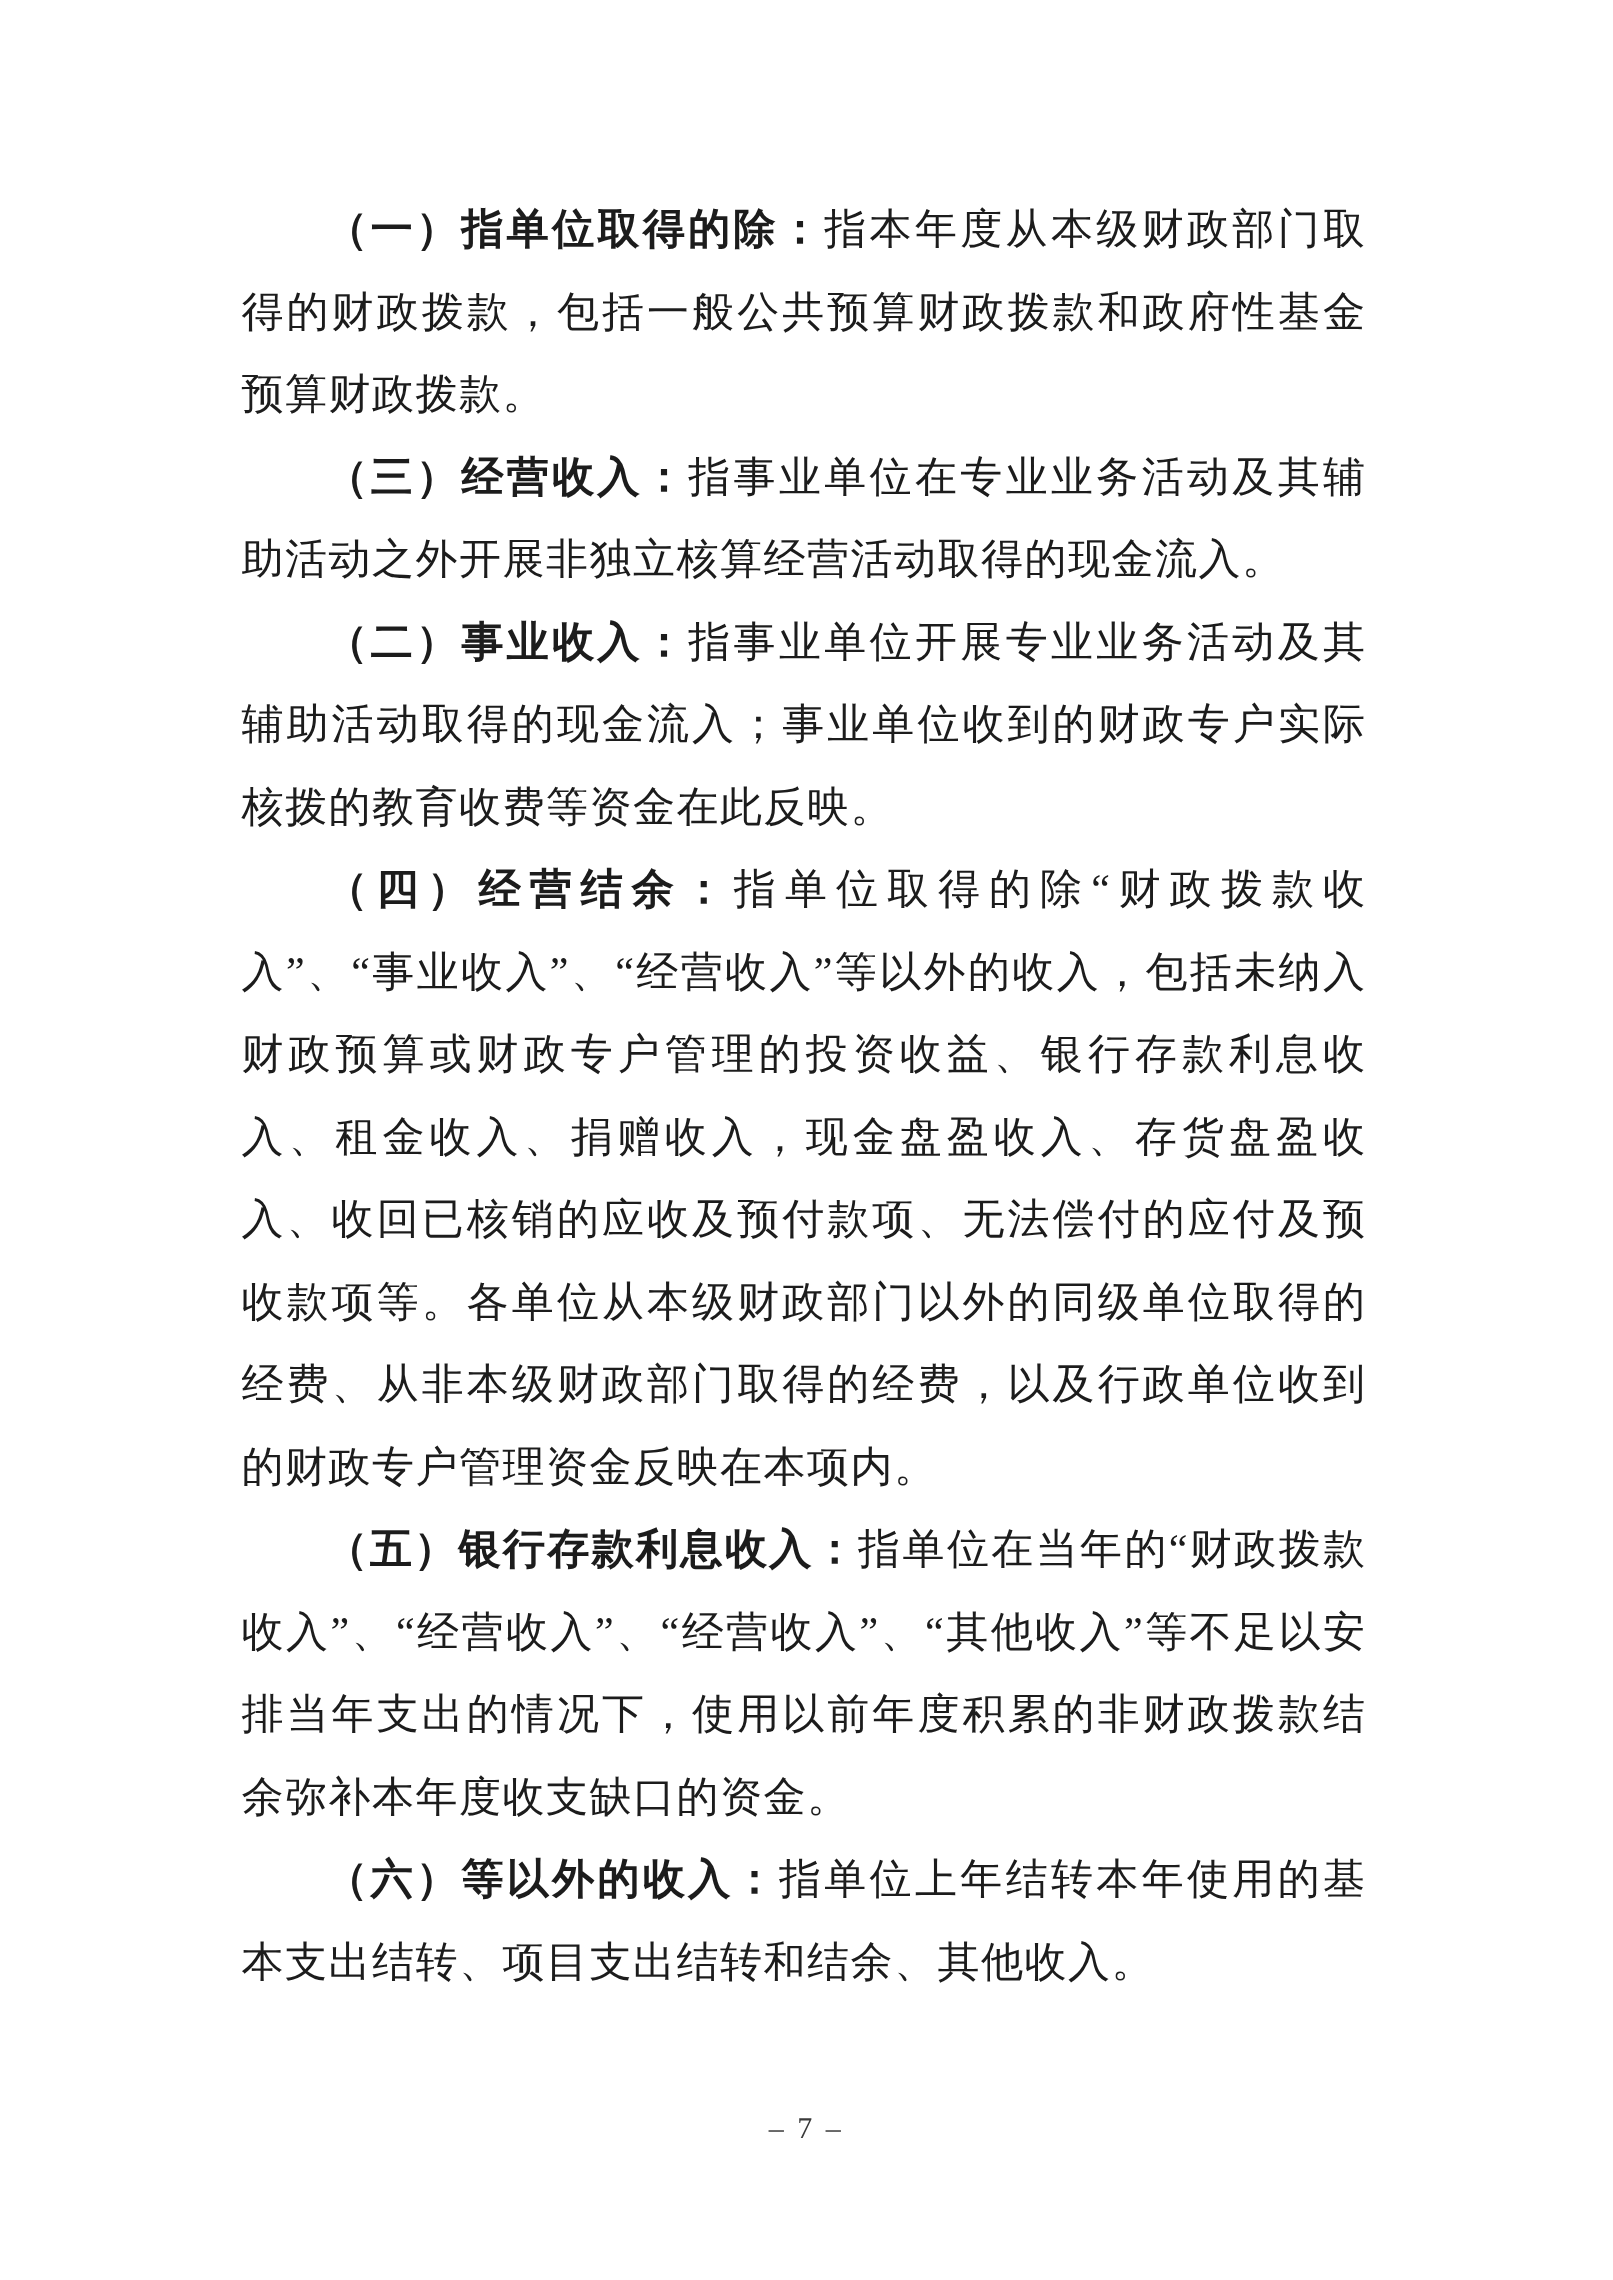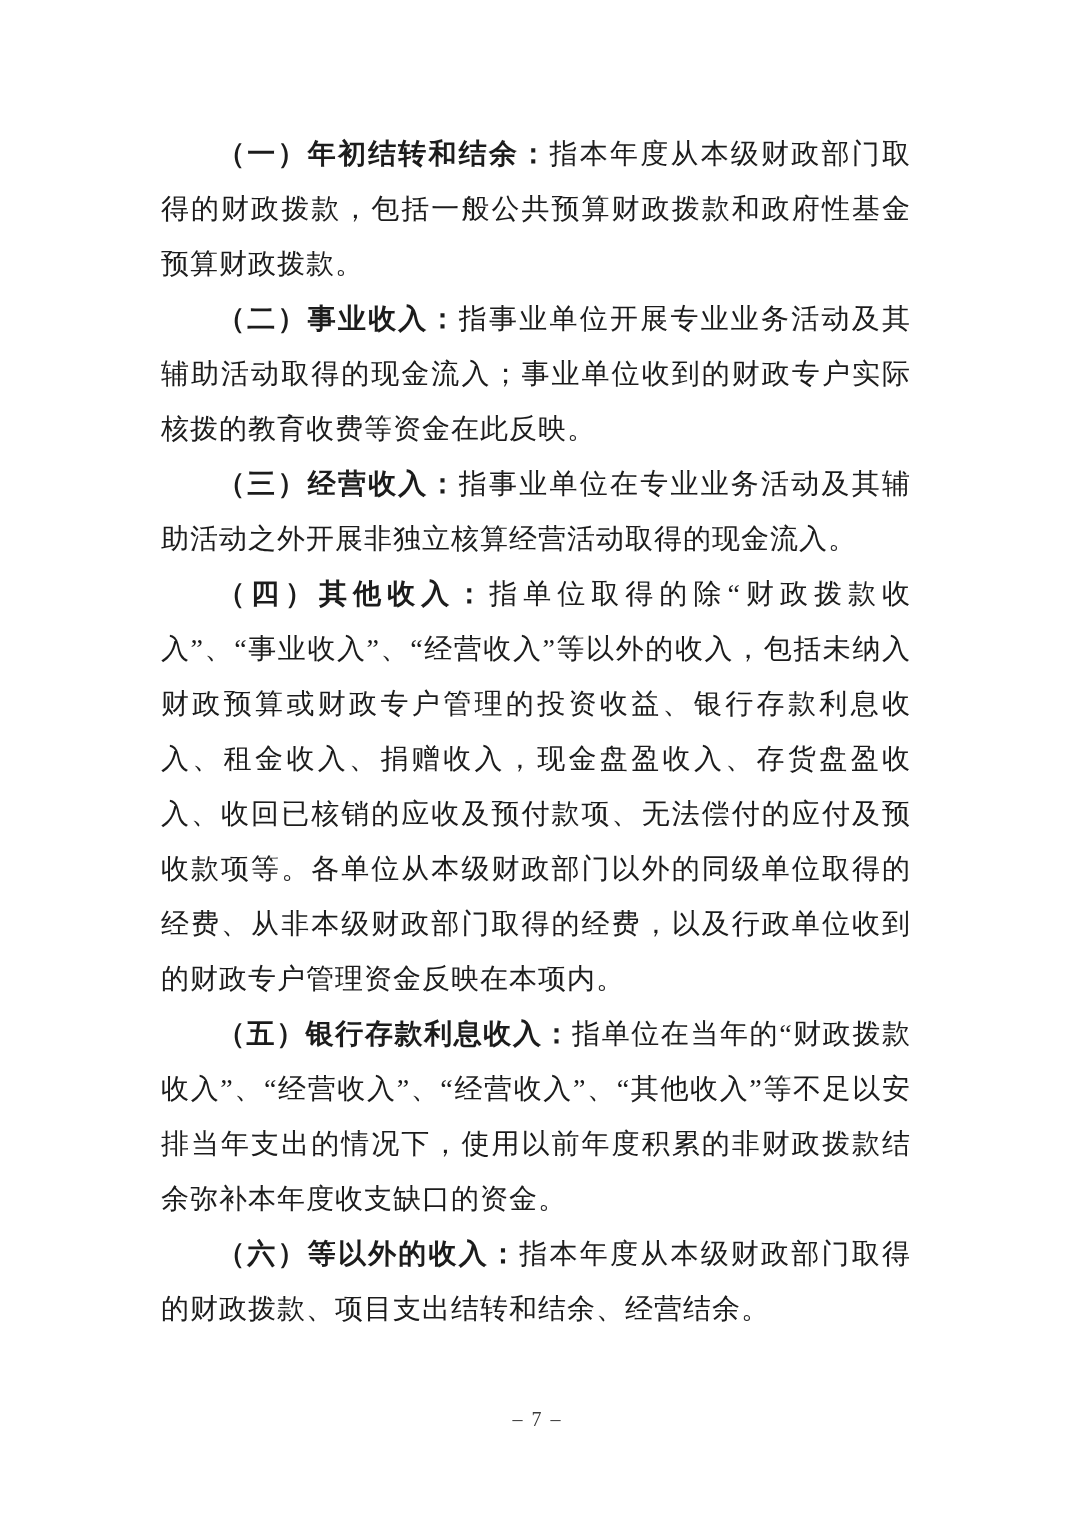--- a/index.html
+++ b/index.html
@@ -47,23 +47,23 @@
     line-height: 28px;
     color: #3a3a3a;
     letter-spacing: 2px;
   }
 </style>
 </head>
 <body>
 
 <main class="doc">
   <section class="content" id="paragraphs">
-      <p class="para"><b class="lead">（一）年初结转和结余：</b><span>指本年度从本级财政部门取得的财政拨款，包括一般公共预算财政拨款和政府性基金预算财政拨款。</span></p>
+      <p class="para"><b class="lead">（一）指单位取得的除：</b><span>指本年度从本级财政部门取得的财政拨款，包括一般公共预算财政拨款和政府性基金预算财政拨款。</span></p>
+      <p class="para"><b class="lead">（三）经营收入：</b><span>指事业单位在专业业务活动及其辅助活动之外开展非独立核算经营活动取得的现金流入。</span></p>
       <p class="para"><b class="lead">（二）事业收入：</b><span>指事业单位开展专业业务活动及其辅助活动取得的现金流入；事业单位收到的财政专户实际核拨的教育收费等资金在此反映。</span></p>
-      <p class="para"><b class="lead">（三）经营收入：</b><span>指事业单位在专业业务活动及其辅助活动之外开展非独立核算经营活动取得的现金流入。</span></p>
-      <p class="para"><b class="lead">（四）其他收入：</b><span>指单位取得的除“财政拨款收入”、“事业收入”、“经营收入”等以外的收入，包括未纳入财政预算或财政专户管理的投资收益、银行存款利息收入、租金收入、捐赠收入，现金盘盈收入、存货盘盈收入、收回已核销的应收及预付款项、无法偿付的应付及预收款项等。各单位从本级财政部门以外的同级单位取得的经费、从非本级财政部门取得的经费，以及行政单位收到的财政专户管理资金反映在本项内。</span></p>
+      <p class="para"><b class="lead">（四）经营结余：</b><span>指单位取得的除“财政拨款收入”、“事业收入”、“经营收入”等以外的收入，包括未纳入财政预算或财政专户管理的投资收益、银行存款利息收入、租金收入、捐赠收入，现金盘盈收入、存货盘盈收入、收回已核销的应收及预付款项、无法偿付的应付及预收款项等。各单位从本级财政部门以外的同级单位取得的经费、从非本级财政部门取得的经费，以及行政单位收到的财政专户管理资金反映在本项内。</span></p>
       <p class="para"><b class="lead">（五）银行存款利息收入：</b><span>指单位在当年的“财政拨款收入”、“经营收入”、“经营收入”、“其他收入”等不足以安排当年支出的情况下，使用以前年度积累的非财政拨款结余弥补本年度收支缺口的资金。</span></p>
-      <p class="para"><b class="lead">（六）等以外的收入：</b><span>指本年度从本级财政部门取得的财政拨款、项目支出结转和结余、经营结余。</span></p>
+      <p class="para"><b class="lead">（六）等以外的收入：</b><span>指单位上年结转本年使用的基本支出结转、项目支出结转和结余、其他收入。</span></p>
     </section>
   <footer class="footer">
     <span>– 7 –</span>
   </footer>
 </main>
 
 </body></html>

